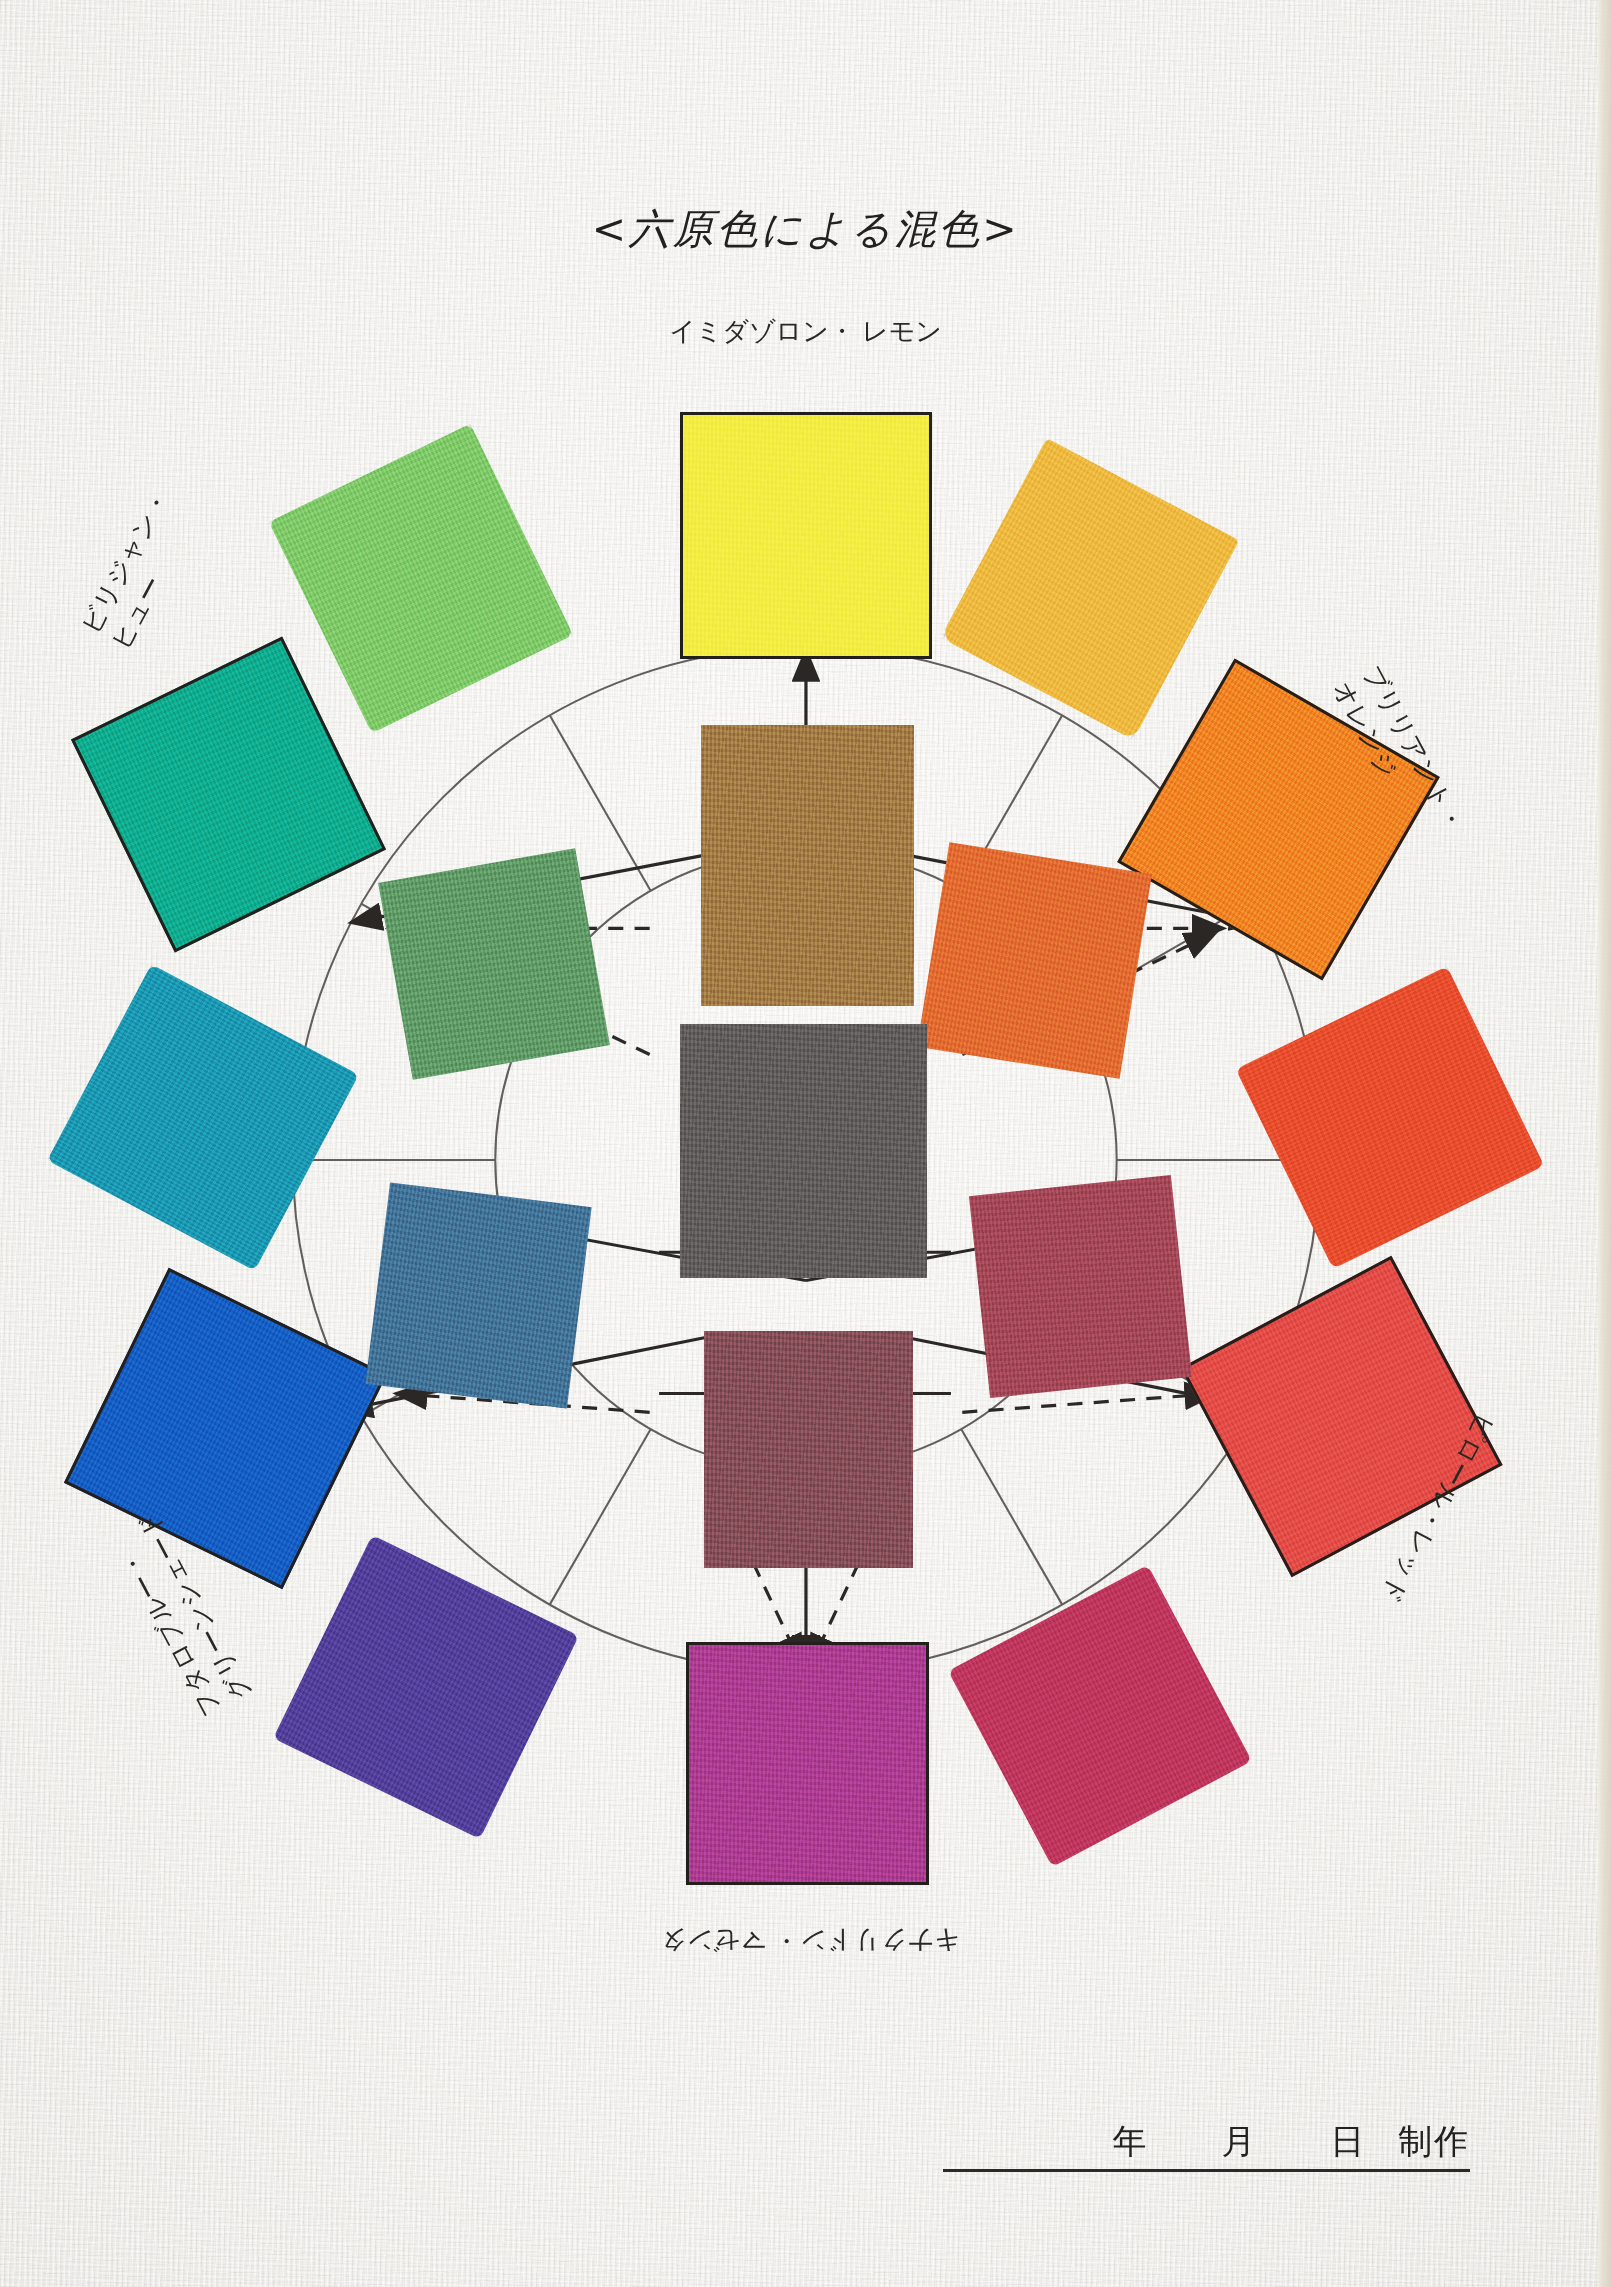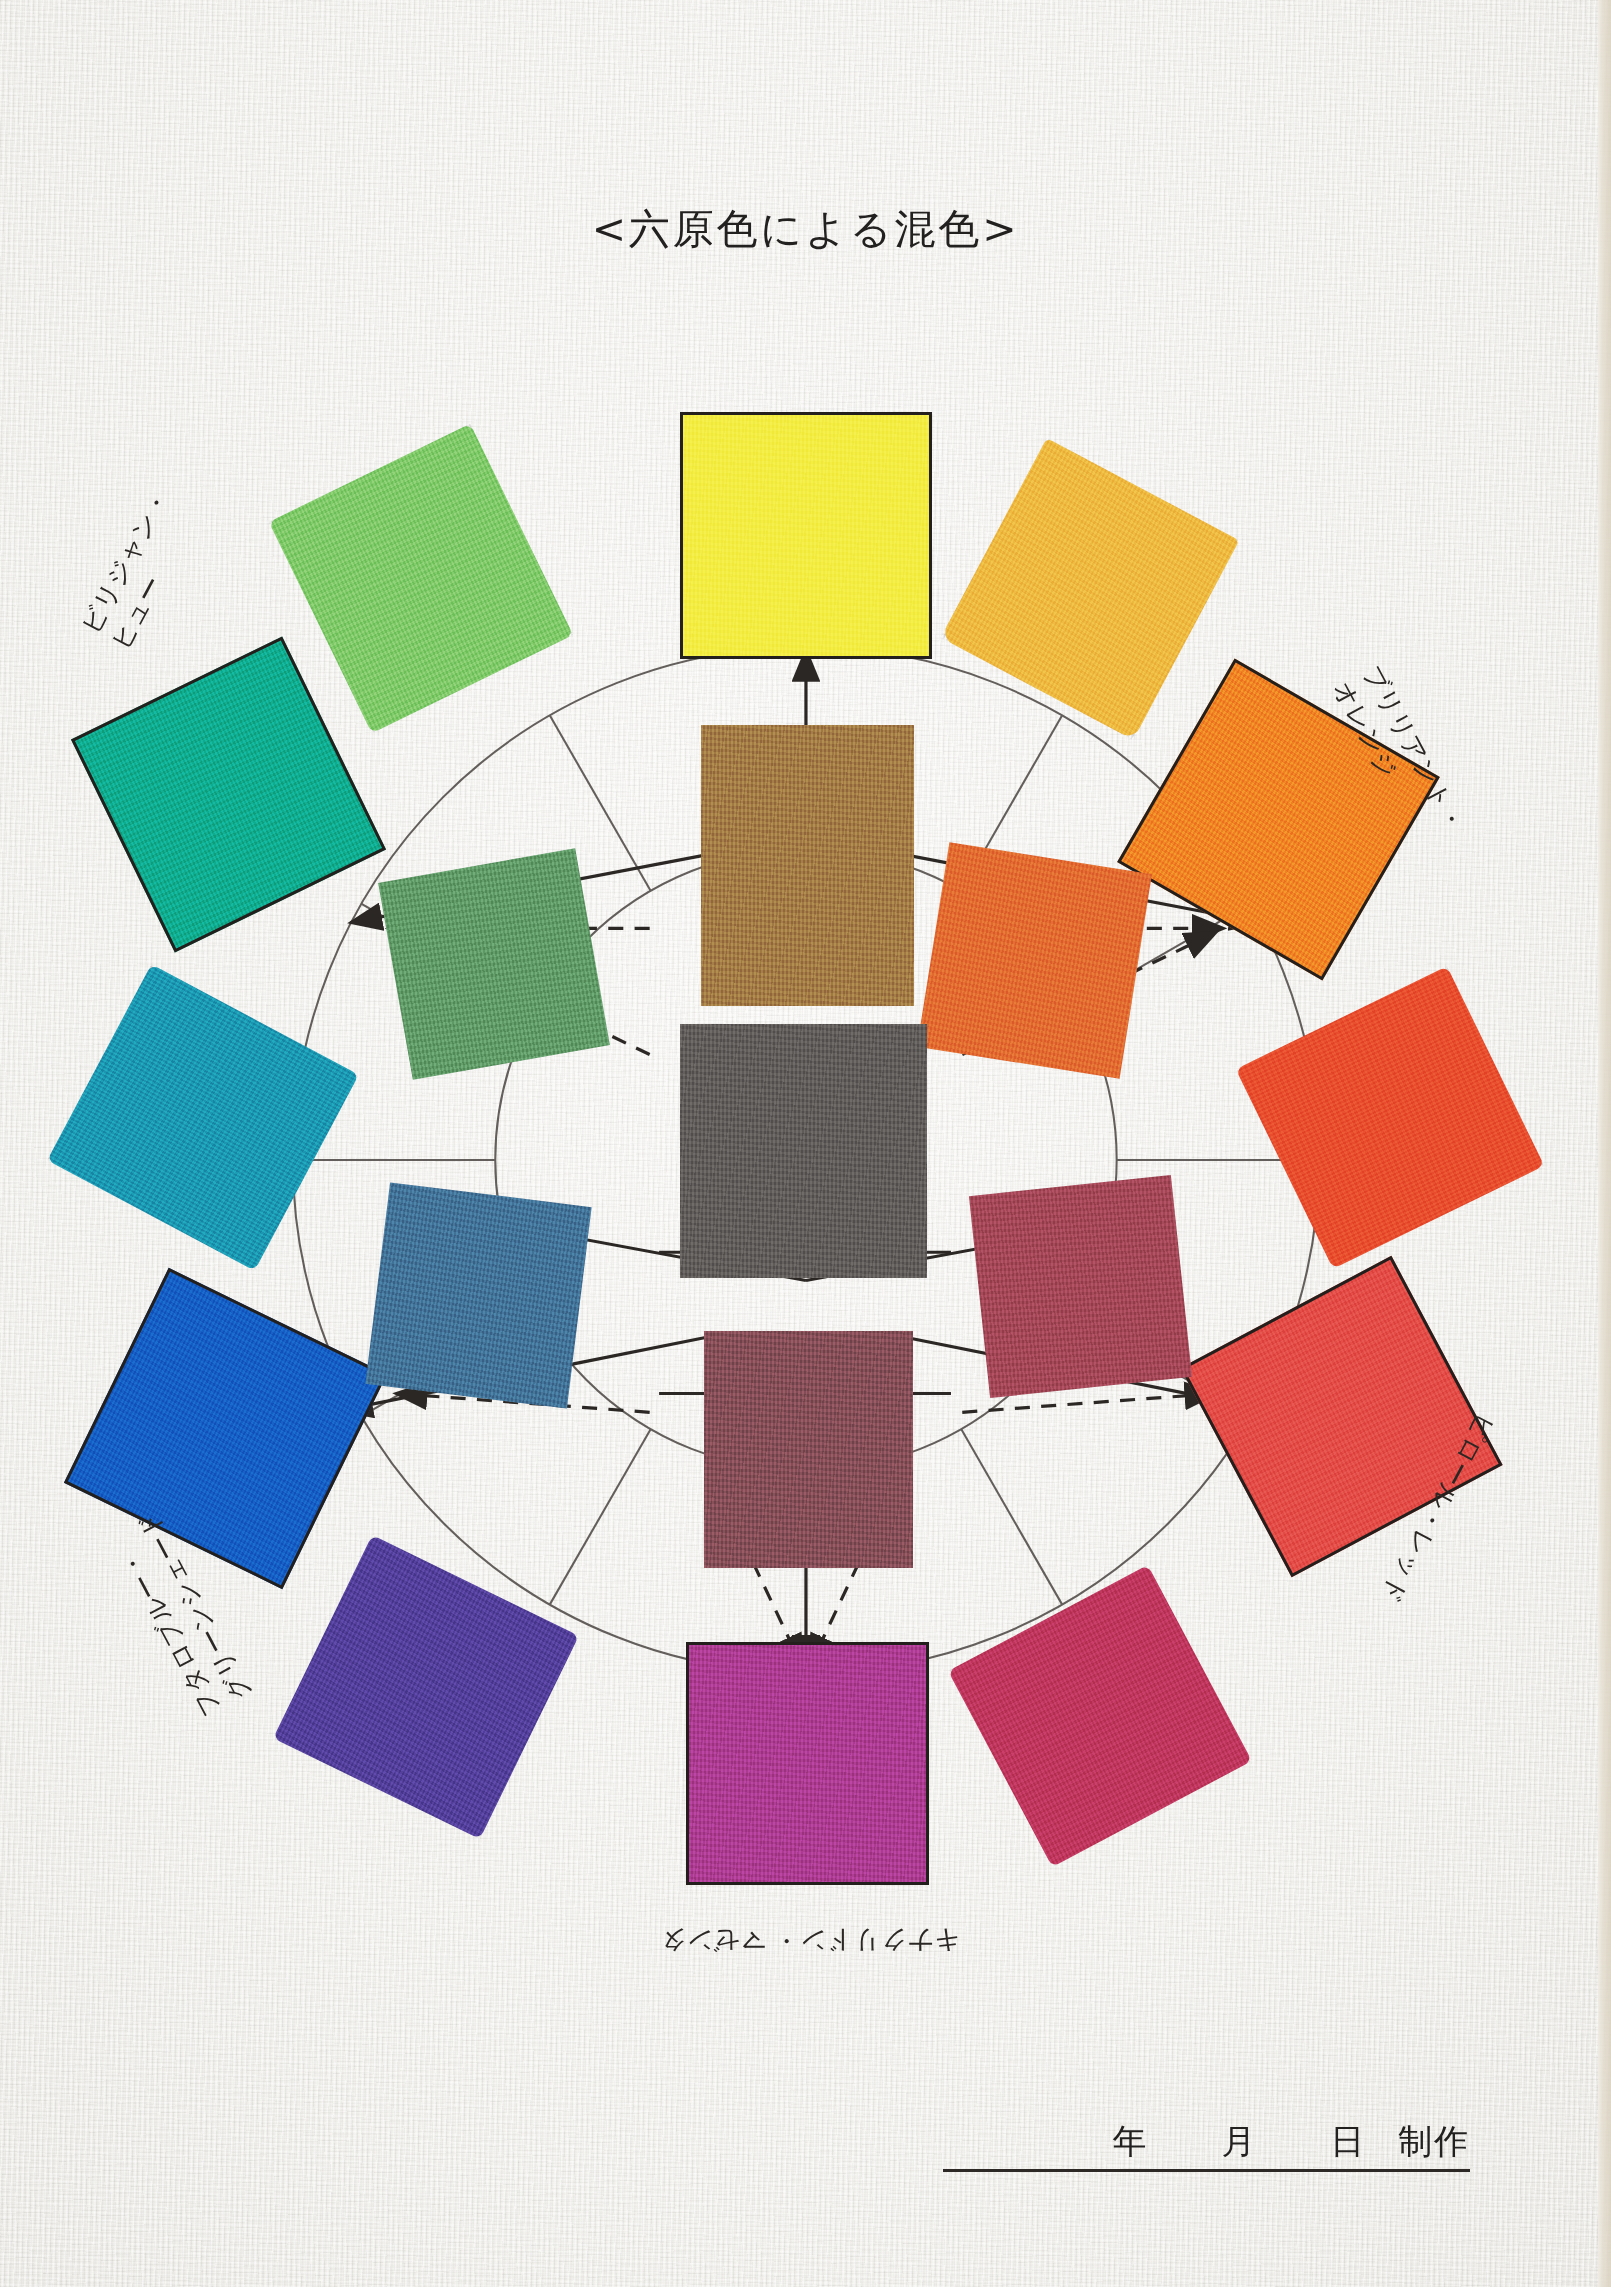--- a/index.html
+++ b/index.html
@@ -61,20 +61,21 @@
     font-family:"DejaVu Sans","Liberation Sans",sans-serif;
   }
   #title{
     position:absolute;
     left:0;right:0;top:202px;
     text-align:center;
     font-size:41px;
     letter-spacing:2.8px;
     color:#232020;
     font-family:"DejaVu Sans","Liberation Sans",sans-serif;
+    font-style:italic;
   }
   #topLabel{
     position:absolute;left:0;right:0;top:313px;text-align:center;
     font-size:26px;line-height:1.45;color:#2a2724;
   }
   #bottomLabel{
     position:absolute;left:565px;top:1921px;width:490px;text-align:center;
     font-size:26px;line-height:1.5;color:#2a2724;
     transform:rotate(180deg);
   }
@@ -239,20 +240,22 @@
     </div>
 
   <div class="swatch" style="left:680px;top:1024px;width:247px;height:254px;background:#5a5755;">
     <div class="tex"></div>
     </div>
 
   <div class="swatch" style="left:704px;top:1331px;width:209px;height:237px;background:#7d4a52;">
     <div class="tex"></div>
     </div>
 
+  <div id="topLabel">イミダゾロン・
+レモン</div>
 
   <div class="label" style="left:1386px;top:659px;transform:rotate(62deg);transform-origin:left top;">ブリリアント・
 オレンジ</div>
 
   <div class="label" style="left:1503px;top:1424px;transform:rotate(118deg);transform-origin:left top;">ピロール・レッド</div>
 
   <div id="bottomLabel">キナクリドン・
 マゼンタ</div>
 
   <div class="label" style="left:198px;top:1723px;transform:rotate(-118deg);transform-origin:left top;">フタロブルー・

